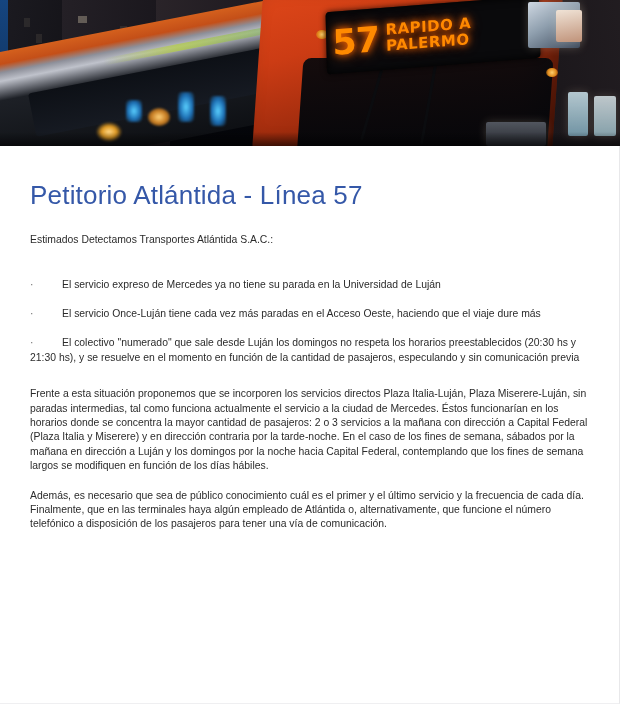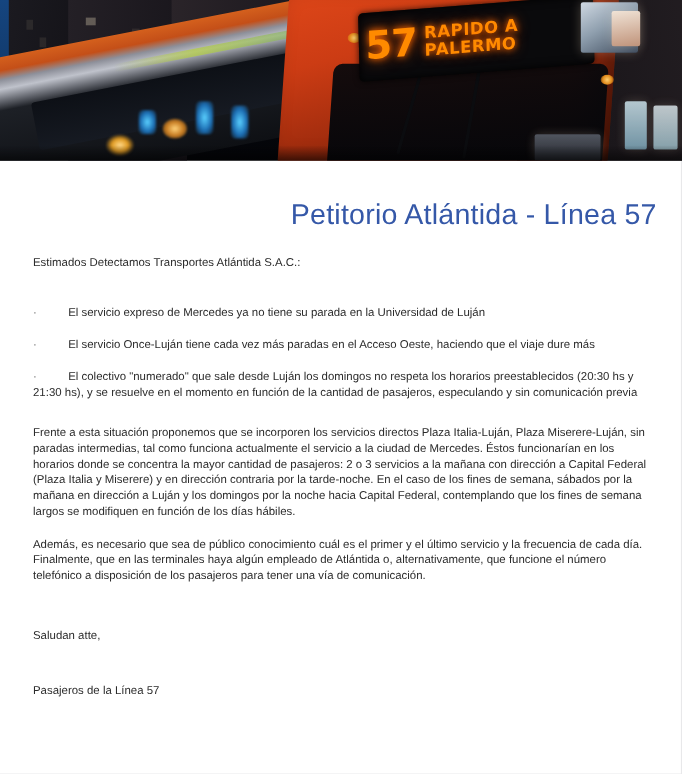--- a/index.html
+++ b/index.html
@@ -207,21 +207,21 @@
     left: 0; bottom: 0; width: 100%; height: 14px;
     background: linear-gradient(180deg, rgba(0,0,0,0) 0%, rgba(0,0,0,0.55) 100%);
   }
 
   
   .doc {
     padding: 0 22px 0 30px;
   }
   .doc-title {
     margin: 34px 0 0 0;
-    text-align: right;
+    text-align: left;
     color: #3558a8;
     font-weight: normal;
     font-size: 26px;
     line-height: 1.2;
     letter-spacing: 0.2px;
   }
   p.para {
     margin: 0;
     font-size: 10.4px;
     line-height: 14.4px;
@@ -341,19 +341,17 @@
 
     <div class="gap-lg"></div>
     <p class="para">Frente a esta situación proponemos que se incorporen los servicios directos Plaza Italia-Luján, Plaza Miserere-Luján, sin paradas intermedias, tal como funciona actualmente el servicio a la ciudad de Mercedes. Éstos funcionarían en los horarios donde se concentra la mayor cantidad de pasajeros: 2 o 3 servicios a la mañana con dirección a Capital Federal (Plaza Italia y Miserere) y en dirección contraria por la tarde-noche. En el caso de los fines de semana, sábados por la mañana en dirección a Luján y los domingos por la noche hacia Capital Federal, contemplando que los fines de semana largos se modifiquen en función de los días hábiles.</p>
 
     <div class="gap-md"></div>
     <p class="para">Además, es necesario que sea de público conocimiento cuál es el primer y el último servicio y la frecuencia de cada día. Finalmente, que en las terminales haya algún empleado de Atlántida o, alternativamente, que funcione el número telefónico a disposición de los pasajeros para tener una vía de comunicación.</p>
 
     <div class="gap-md"></div>
 
     <div class="gap-md"></div>
-    <p class="sign-line">Saludan atte,</p>
-
-    <div class="gap-md"></div>
-    <p class="sign-line">Pasajeros de la Línea 57</p>
+
+    <div class="gap-md"></div>
 
   </div>
 </div>
 
 </body></html>

